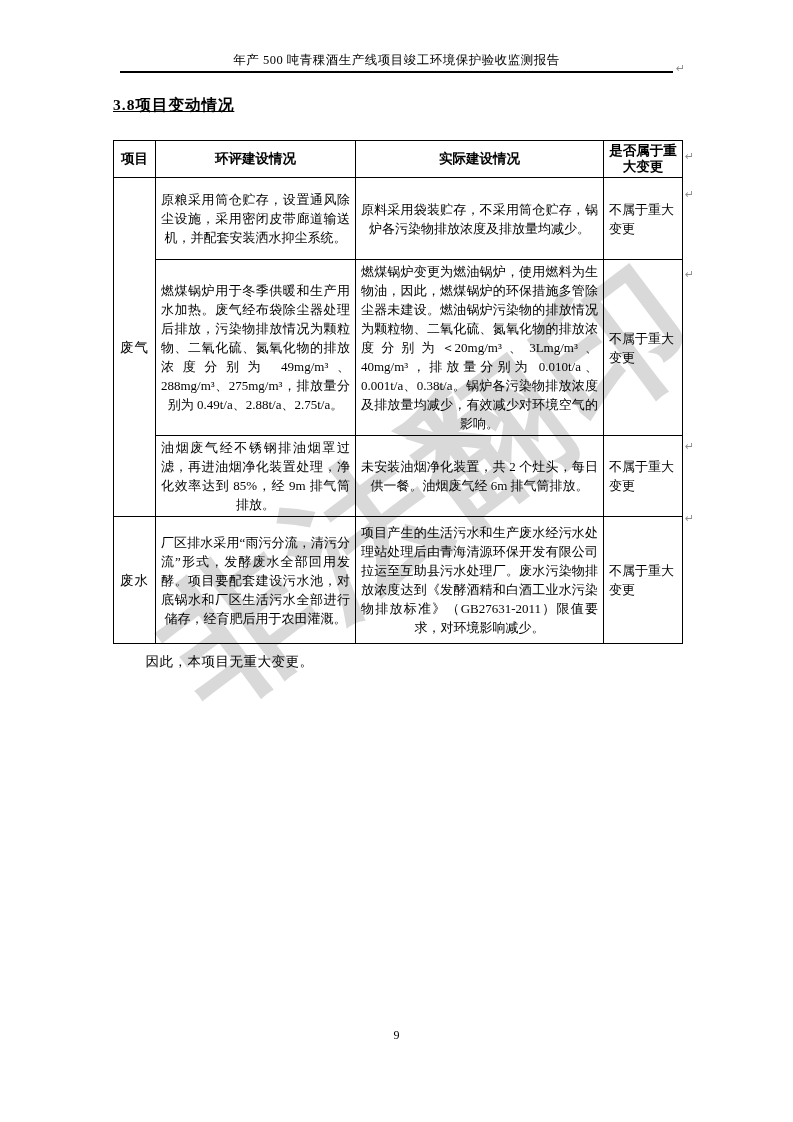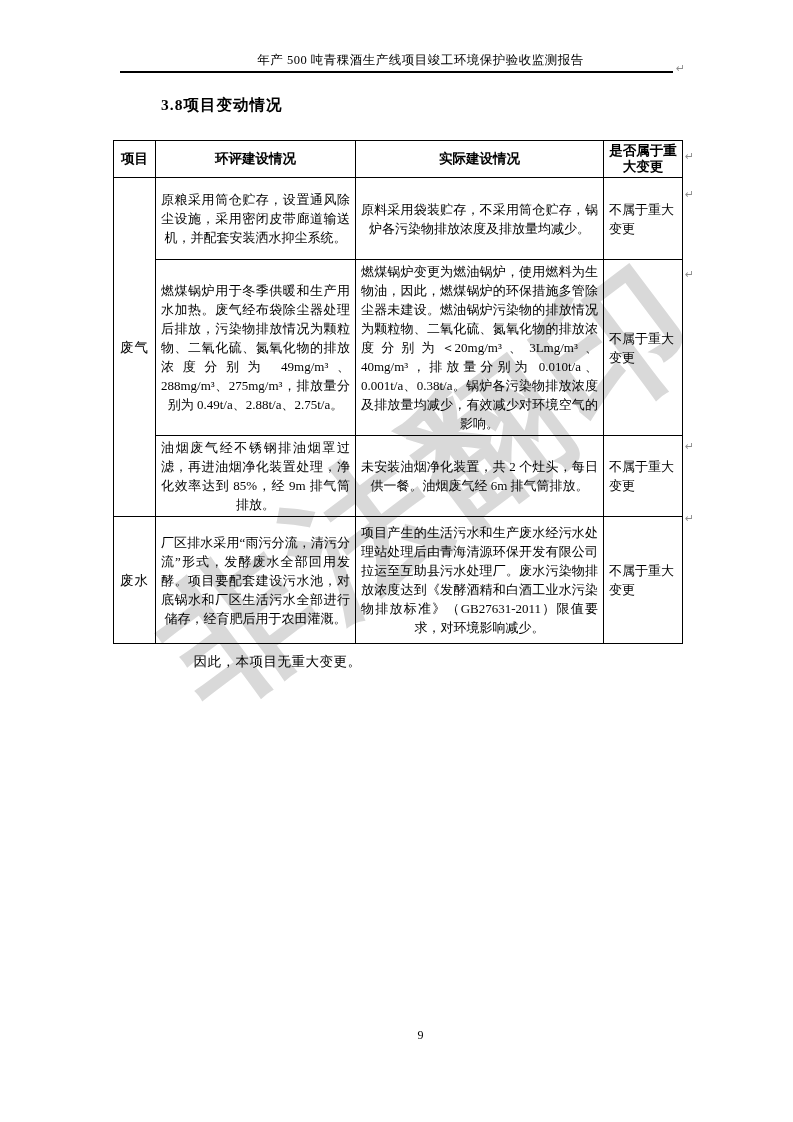--- a/index.html
+++ b/index.html
@@ -7,21 +7,21 @@
   .page {
     position: relative;
     width: 793px;
     height: 1122px;
     margin: 0 auto;
     background: #ffffff;
     overflow: hidden;
     font-family: "Liberation Serif", "DejaVu Serif", serif;
     color: #000;
   }
-  .layer { position: absolute; z-index: 1; padding-left: 48px; }
+  .layer { position: absolute; z-index: 1; }
 
   
   .watermark {
     position: absolute;
     z-index: 0;
     left: 80px;
     top: 385px;
     width: 700px;
     text-align: center;
     font-size: 148px;
@@ -49,20 +49,21 @@
     width: 553px;
     height: 0;
     border-top: 2px solid #000;
   }
   .section-heading {
     top: 95px;
     left: 113px;
     font-size: 15.5px;
     font-weight: bold;
     letter-spacing: 1px;
+    text-decoration: underline;
   }
   .table-caption {
     top: 128px;
     left: 113px;
     width: 569px;
     text-align: center;
     font-size: 14px;
     font-weight: bold;
     letter-spacing: 1px;
   }

